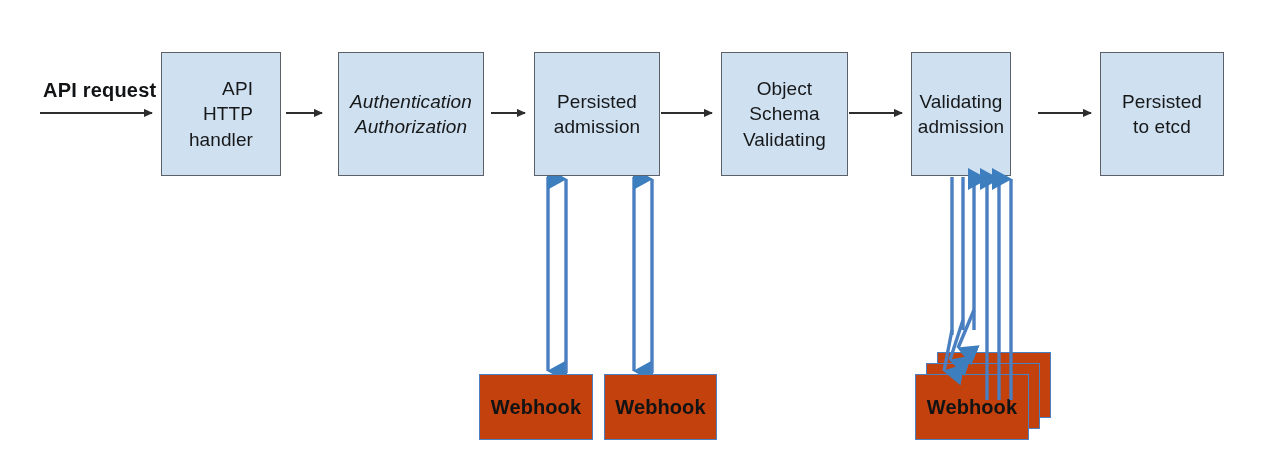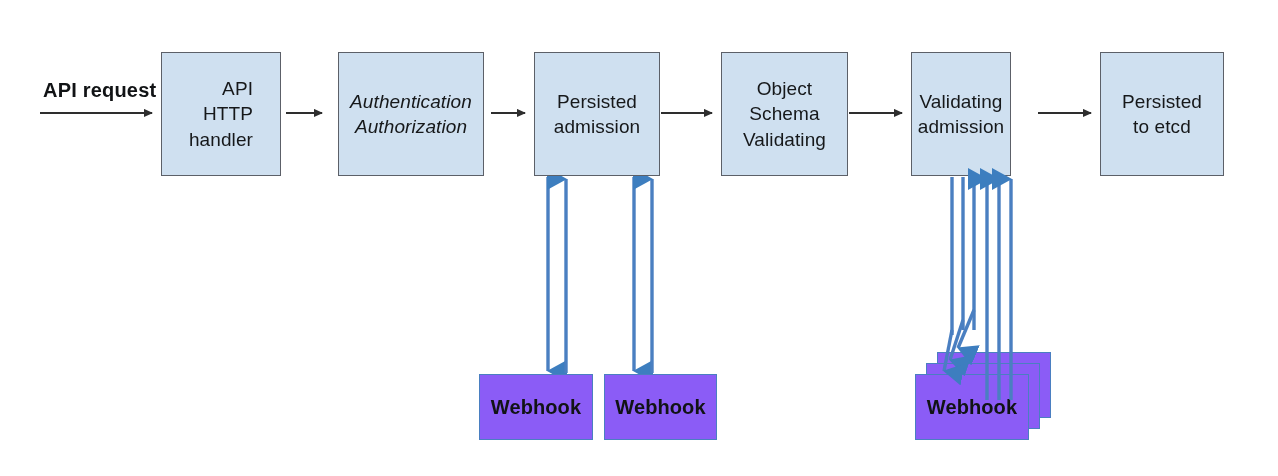--- a/index.html
+++ b/index.html
@@ -29,21 +29,21 @@
     color: #16181a;
     font-size: 19px;
     line-height: 1.32;
     letter-spacing: 0.1px;
     white-space: pre-line;
     z-index: 5;
   }
   .webhook {
     position: absolute;
     box-sizing: border-box;
-    background: #8b5cf6;
+    background: #c2410c;
     border: 1.8px solid #4a7fc1;
     display: flex;
     align-items: center;
     justify-content: center;
     text-align: center;
     color: #111315;
     font-size: 20px;
     font-weight: bold;
     letter-spacing: 0.1px;
   }

